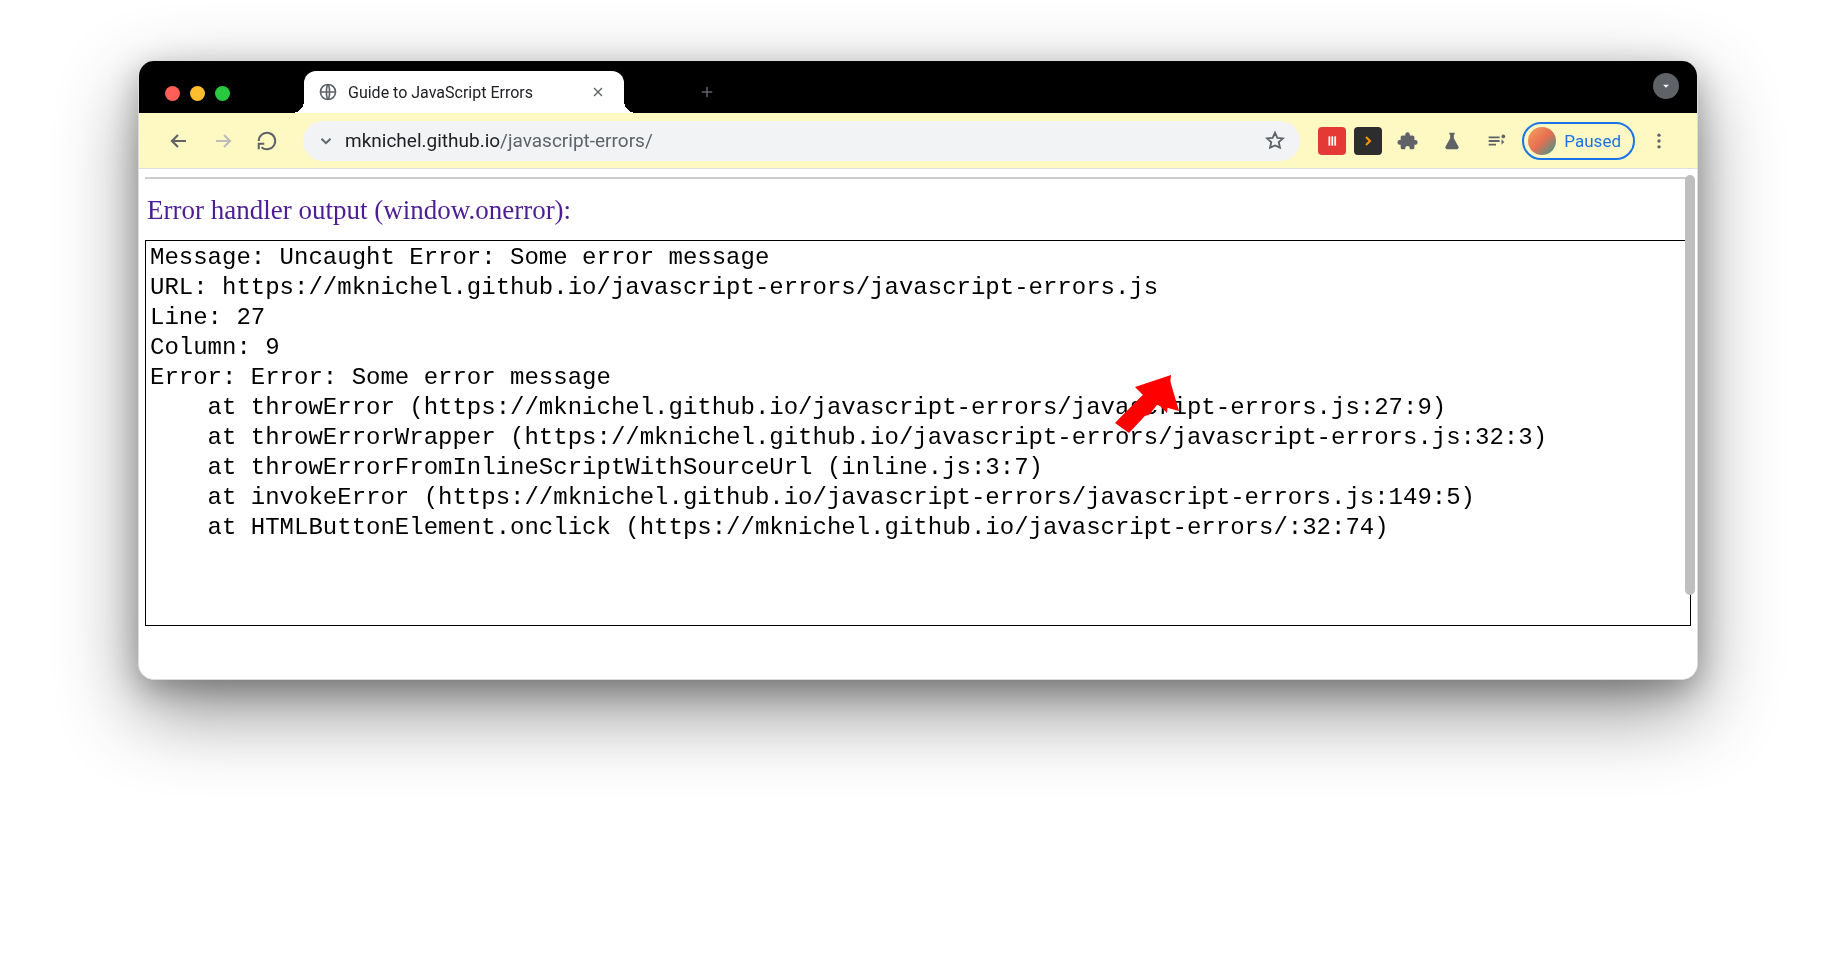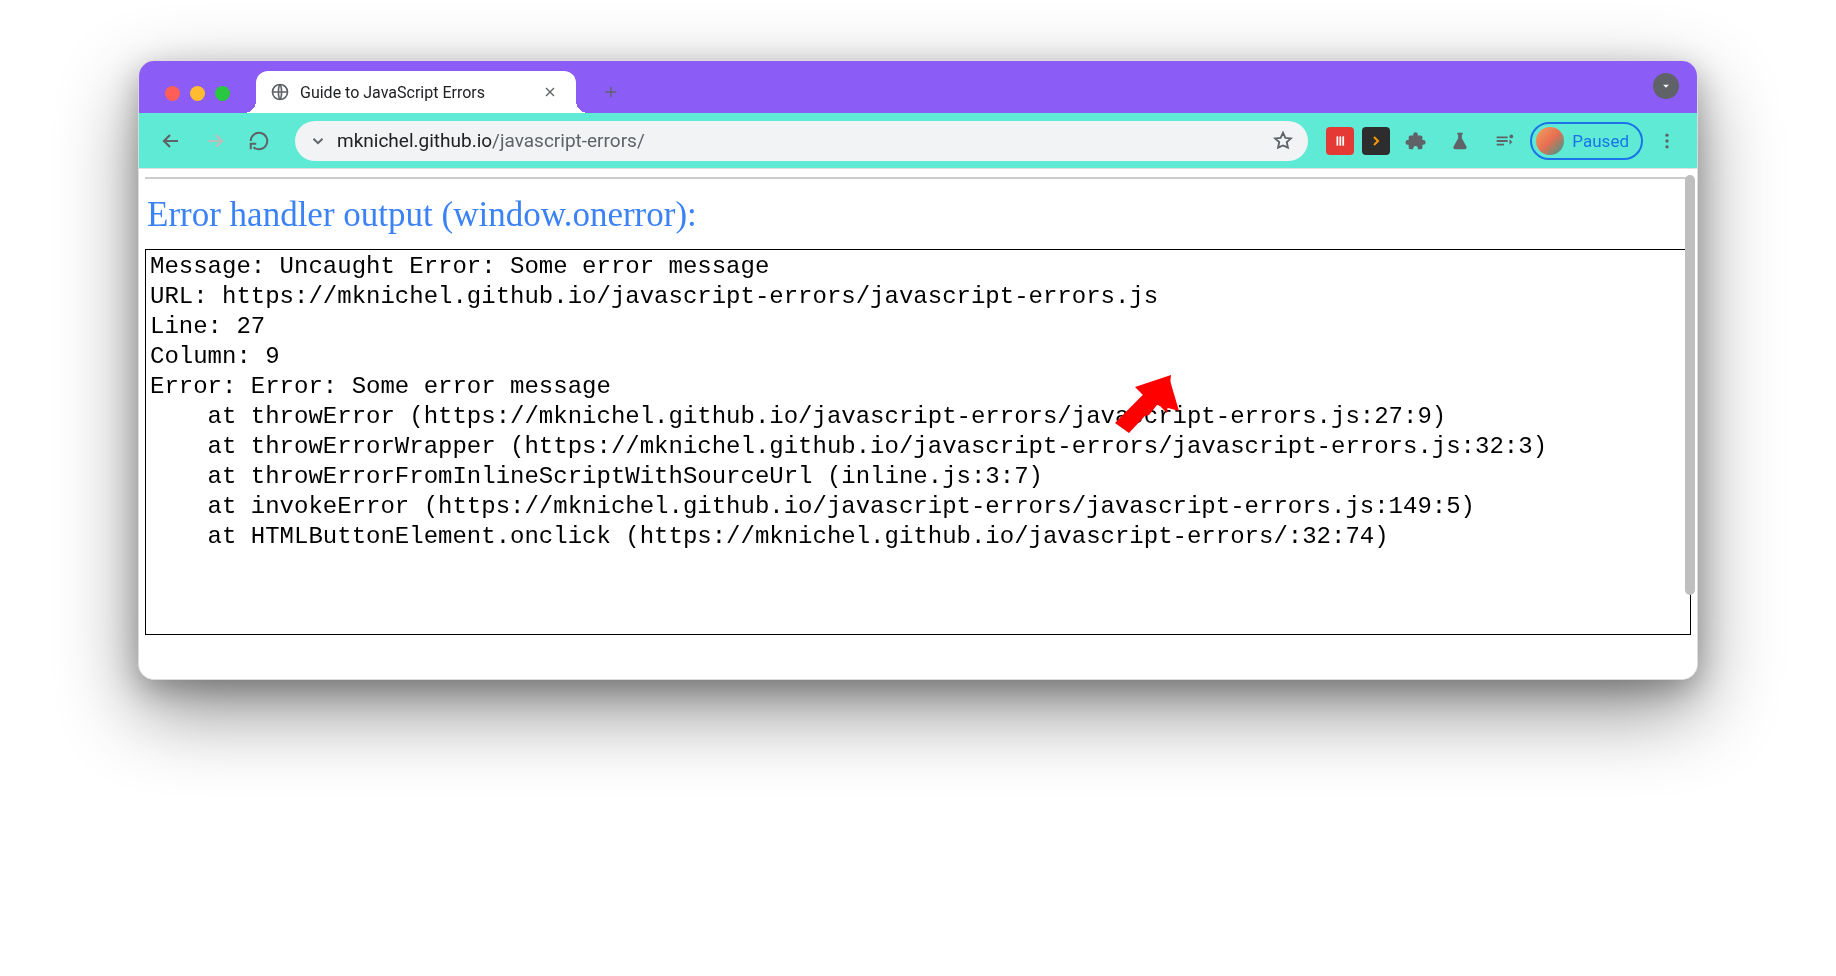--- a/index.html
+++ b/index.html
@@ -16,26 +16,27 @@
     .window {
       width: 1560px;
       border-radius: 16px;
       overflow: hidden;
       box-shadow: 0 30px 80px rgba(0,0,0,0.45), 0 10px 30px rgba(0,0,0,0.25);
       background: #fff;
       border: 1px solid #dcdcdc;
     }
     
     .tabstrip {
-      background: #8b5cf6;
+      background: #000000;
       height: 52px;
       display: flex;
       align-items: flex-end;
       padding-left: 20px;
       position: relative;
+      gap: 48px;
     }
     .traffic-lights {
       display: flex;
       gap: 10px;
       align-items: center;
       padding: 0 8px 12px 6px;
     }
     .light { width: 15px; height: 15px; border-radius: 50%; }
     .red { background: #ff5f57; }
     .yellow { background: #febc2e; }
@@ -72,25 +73,25 @@
     }
     .tabstrip-right {
       position: absolute; right: 18px; top: 12px;
     }
     .dropdown-chevron {
       width: 26px; height: 26px; background: #5f6368; border-radius: 50%;
       display: flex; align-items: center; justify-content: center; color: #fff;
     }
     
     .toolbar {
-      background: #5eead4;
+      background: #fef9c3;
       height: 56px;
       display: flex;
       align-items: center;
-      padding: 0 14px;
+      padding: 0 22px;
       gap: 8px;
       border-bottom: 1px solid #e0e0e0;
     }
     .nav-btn {
       width: 36px; height: 36px; display: flex; align-items: center; justify-content: center;
       color: #5f6368; border-radius: 50%; cursor: pointer;
     }
     .nav-btn.disabled { color: #bdbdbd; }
     .omnibox {
       flex: 1;
@@ -140,23 +141,23 @@
       position: relative;
       overflow: hidden;
     }
     .page-inner {
       border-top: 2px solid #ccc;
       margin-top: 0px;
       padding-top: 0px;
     }
     .section-title {
       font-family: "Times New Roman", serif;
-      font-size: 35px;
+      font-size: 27px;
       padding: 16px 0 14px 2px;
-      color: #3b82f6;
+      color: #4c1d95;
     }
     .output-box {
       border: 1px solid #000;
       font-family: "Courier New", monospace;
       font-size: 24px;
       line-height: 1.25;
       white-space: pre;
       padding: 2px 4px;
       color: #000;
       height: 386px;

